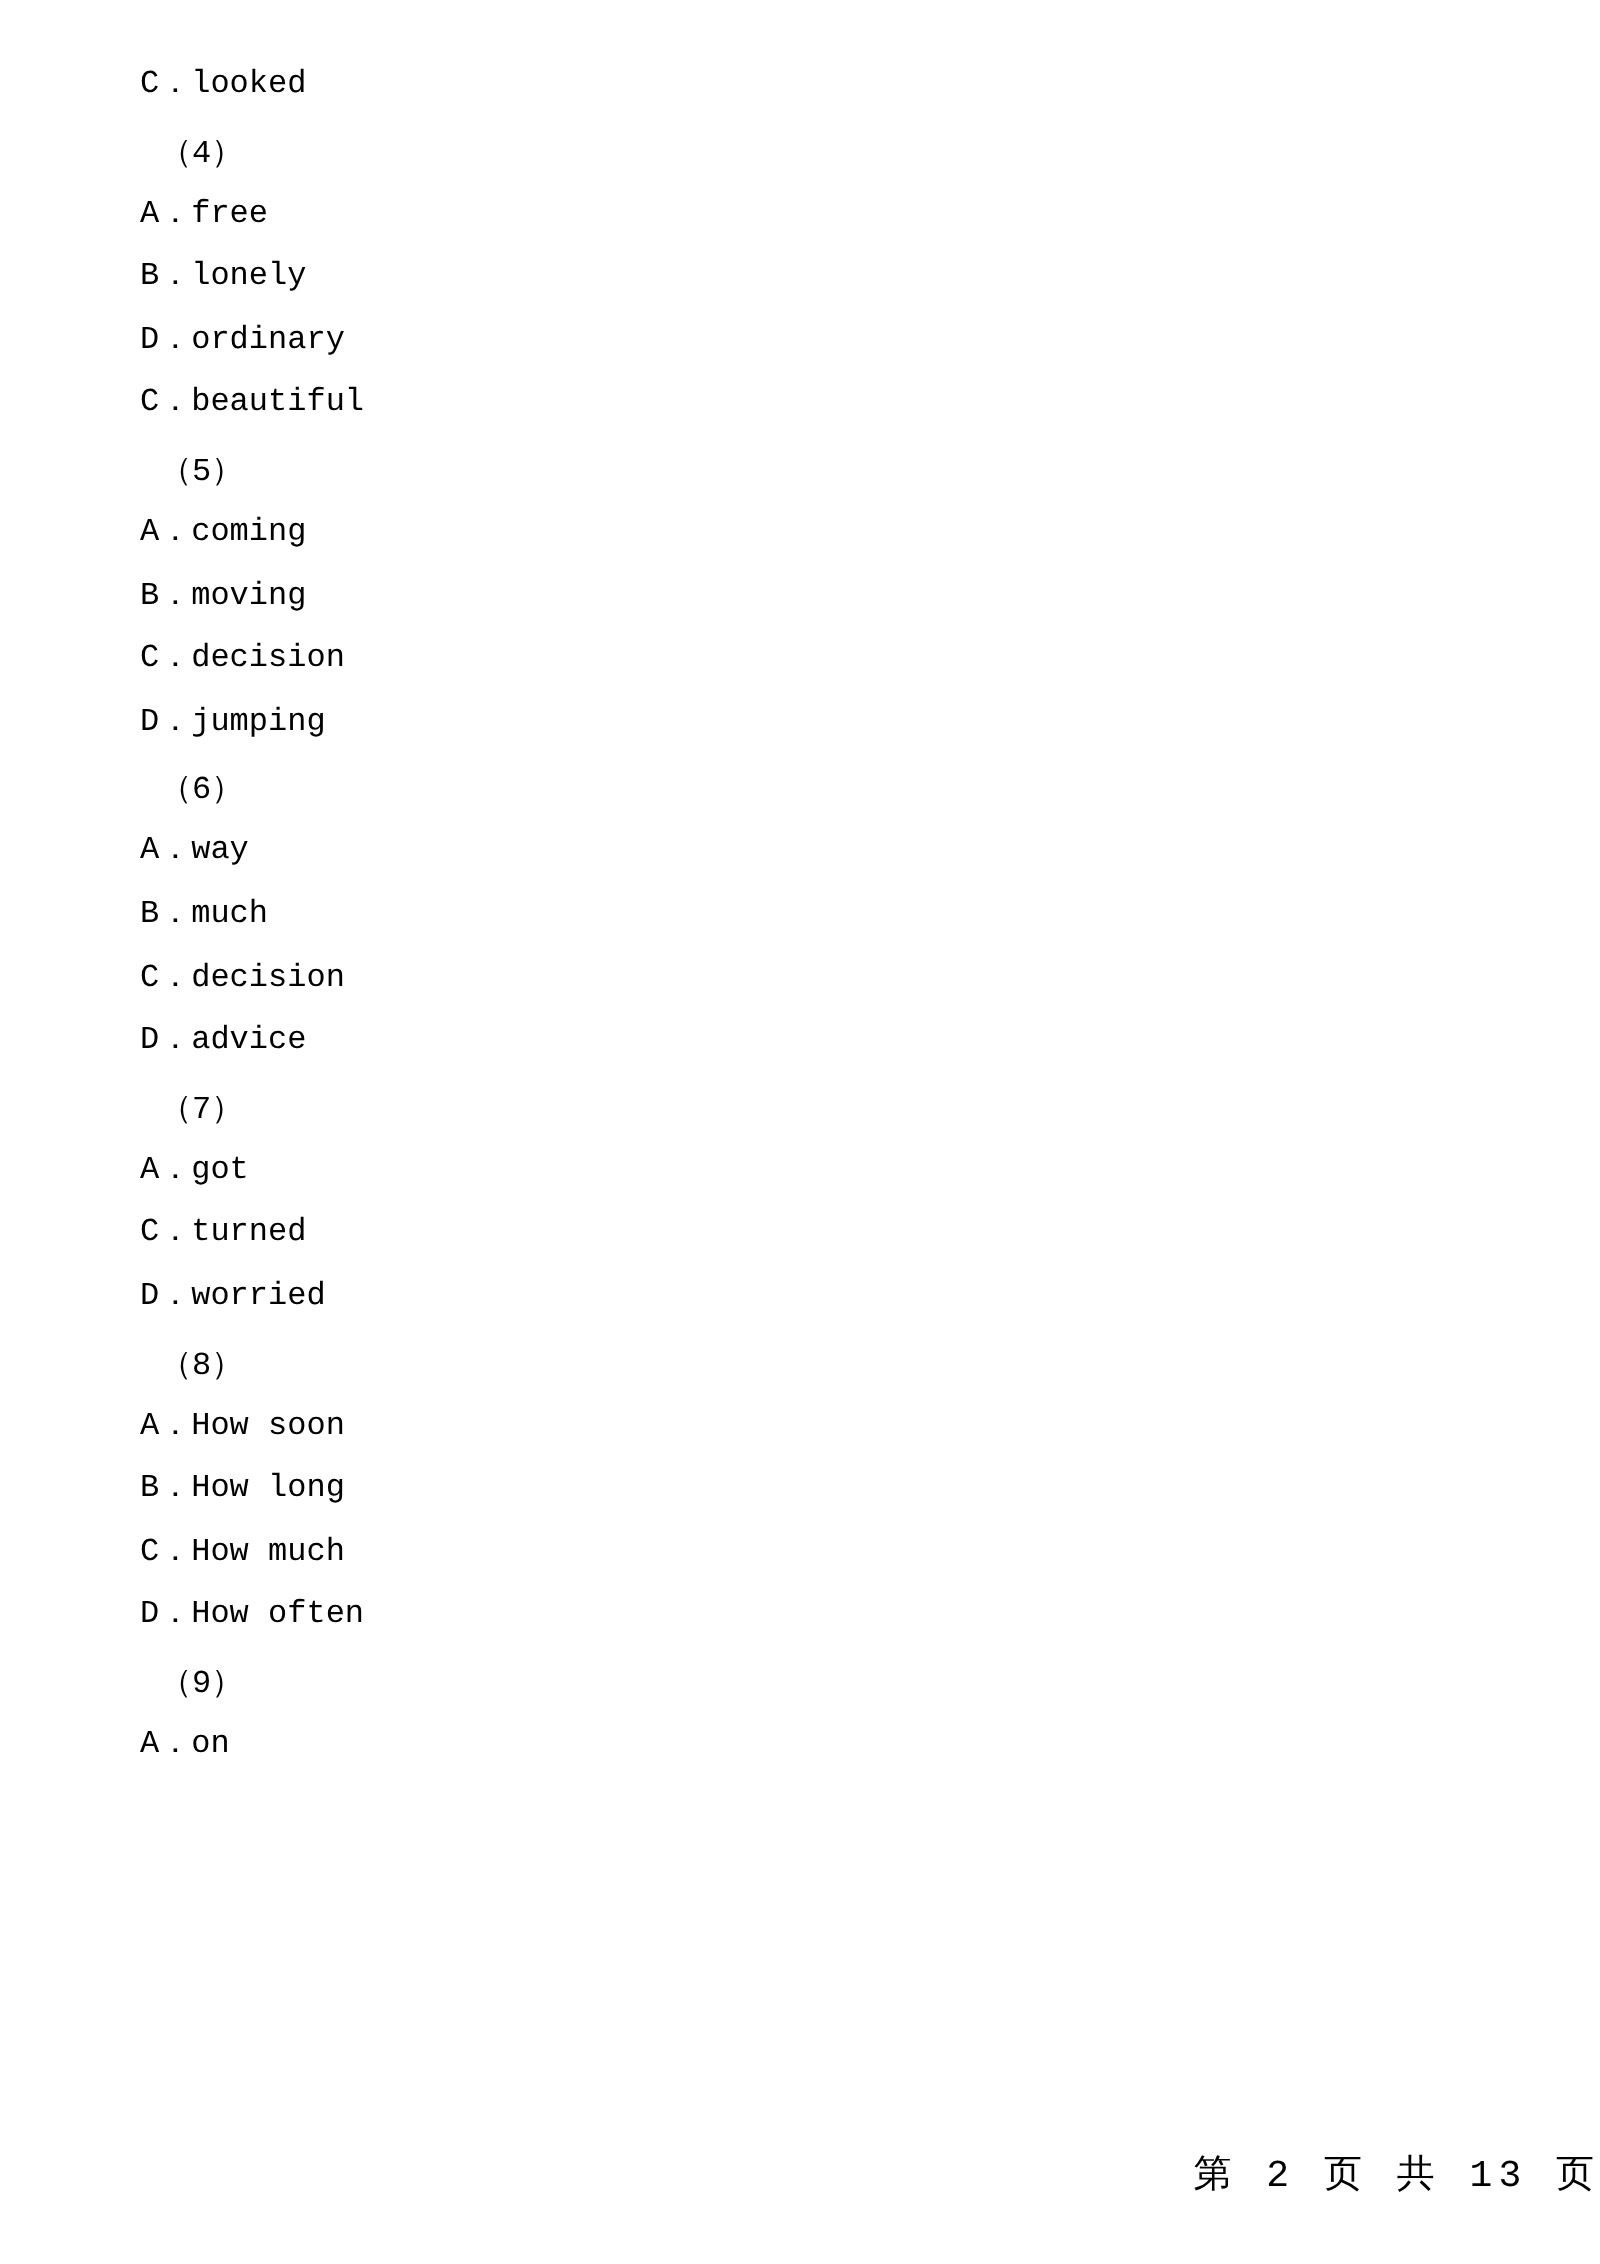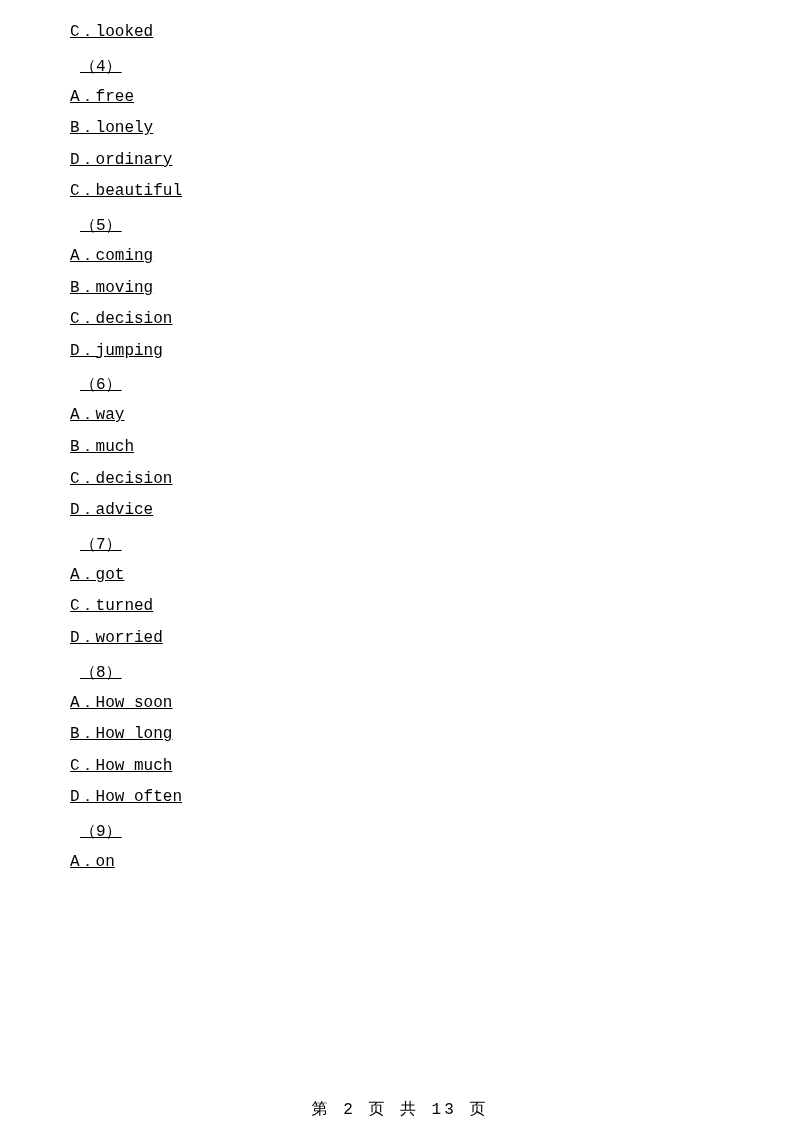--- a/index.html
+++ b/index.html
@@ -10,38 +10,37 @@
     body {
       background: #ffffff;
       font-family: 'Courier New', Courier, monospace;
       font-size: 16px;
       color: #000000;
       width: 800px;
       min-height: 1132px;
       position: relative;
     }
     .content {
-      padding: 20px 70px 60px 70px;
-      text-decoration: underline;
+      padding: 30px 70px 60px 70px;
     }
     .item-line {
       margin-bottom: 6px;
       line-height: 1.6;
     }
     .question-num {
       margin-top: 10px;
       margin-bottom: 8px;
       padding-left: 10px;
     }
     .footer {
       position: absolute;
-      bottom: 12px;
+      bottom: 32px;
       width: 100%;
-      text-align: center;
-      font-size: 16px;
+      text-align: right;
+      font-size: 19px;
       letter-spacing: 3px;
     }
   </style>
 </head>
 <body>
 
 <div class="content">
 
   <div class="item-line">
     <span>C．looked</span>

